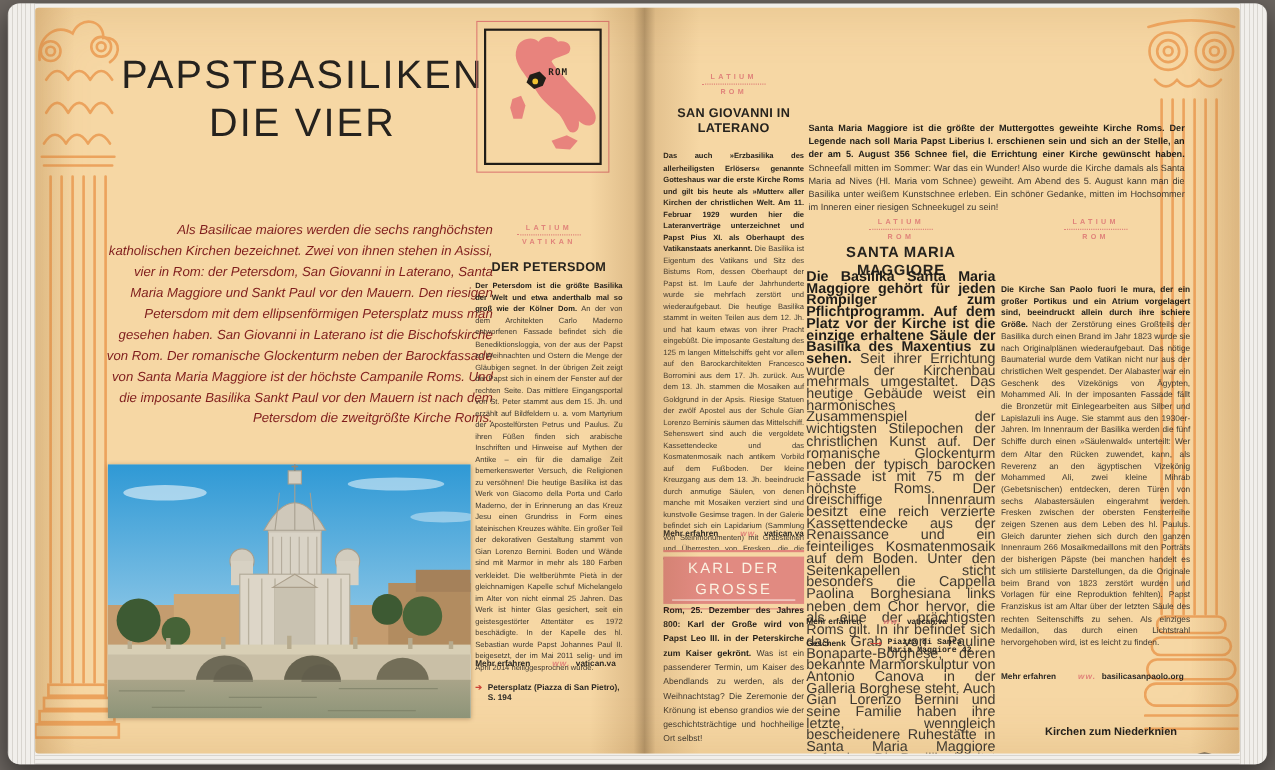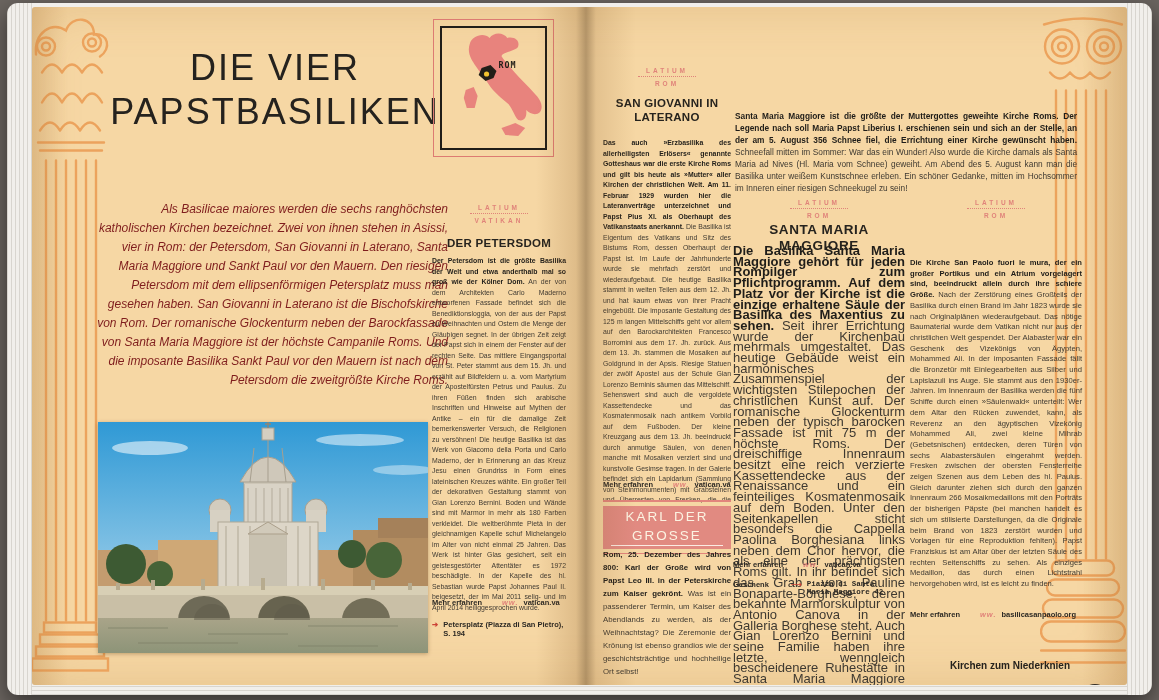--- a/index.html
+++ b/index.html
@@ -111,22 +111,22 @@
         <path d="M16 80 L16 548 M26 80 L26 548 M36 80 L36 548 M46 80 L46 548 M56 80 L56 548 M66 80 L66 548"></path>
         <rect x="12" y="550" width="62" height="15" rx="7"></rect>
         <rect x="7" y="569" width="72" height="16" rx="8"></rect>
         <rect x="3" y="589" width="80" height="18" rx="9"></rect>
         <rect x="1" y="611" width="84" height="20" rx="10"></rect>
         <path d="M1 640 L85 640 M1 652 L85 652"></path>
       </g>
     </svg>
 
     <div class="title">
+      <div>PAPSTBASILIKEN</div>
       <div>DIE VIER</div>
-      <div>PAPSTBASILIKEN</div>
     </div>
 
     <div class="intro">Als Basilicae maiores werden die sechs ranghöchsten katholischen Kirchen bezeichnet. Zwei von ihnen stehen in Asissi, vier in Rom: der Petersdom, San Giovanni in Laterano, Santa Maria Maggiore und Sankt Paul vor den Mauern. Den riesigen Petersdom mit dem ellipsenförmigen Petersplatz muss man gesehen haben. San Giovanni in Laterano ist die Bischofskirche von Rom. Der romanische Glockenturm neben der Barockfassade von Santa Maria Maggiore ist der höchste Campanile Roms. Und die imposante Basilika Sankt Paul vor den Mauern ist nach dem Petersdom die zweitgrößte Kirche Roms.</div>
 
     <svg class="photo" viewBox="0 0 330 231" preserveAspectRatio="none">
       <defs>
         <linearGradient id="sky" x1="0" y1="0" x2="0" y2="1">
           <stop offset="0" stop-color="#2f99d5"></stop>
                 <stop offset=".55" stop-color="#7fc0e4"></stop>
                 <stop offset=".8" stop-color="#cfe4ec"></stop>

